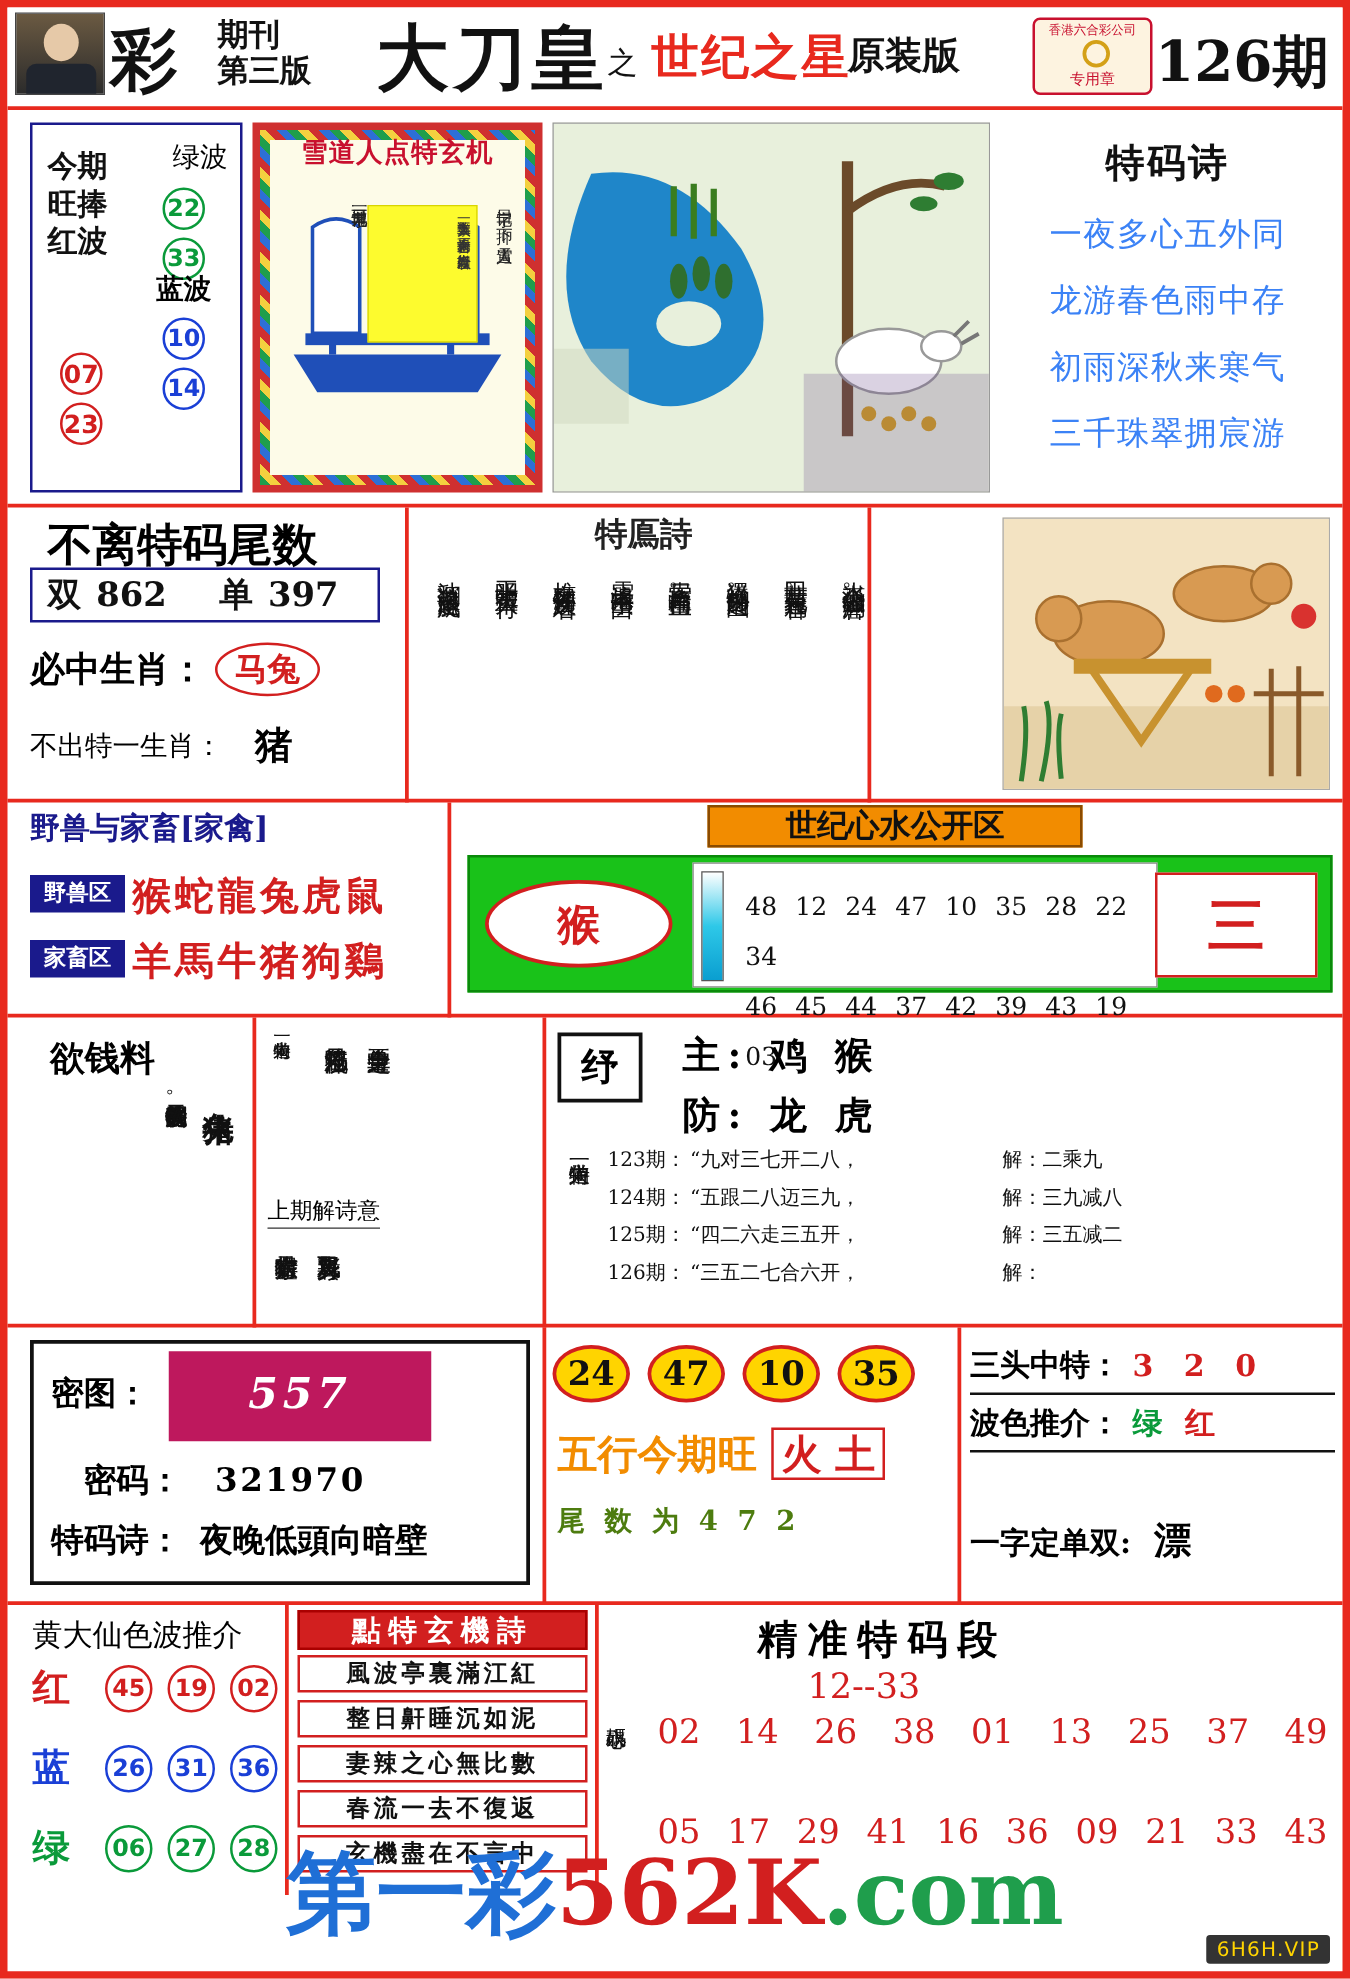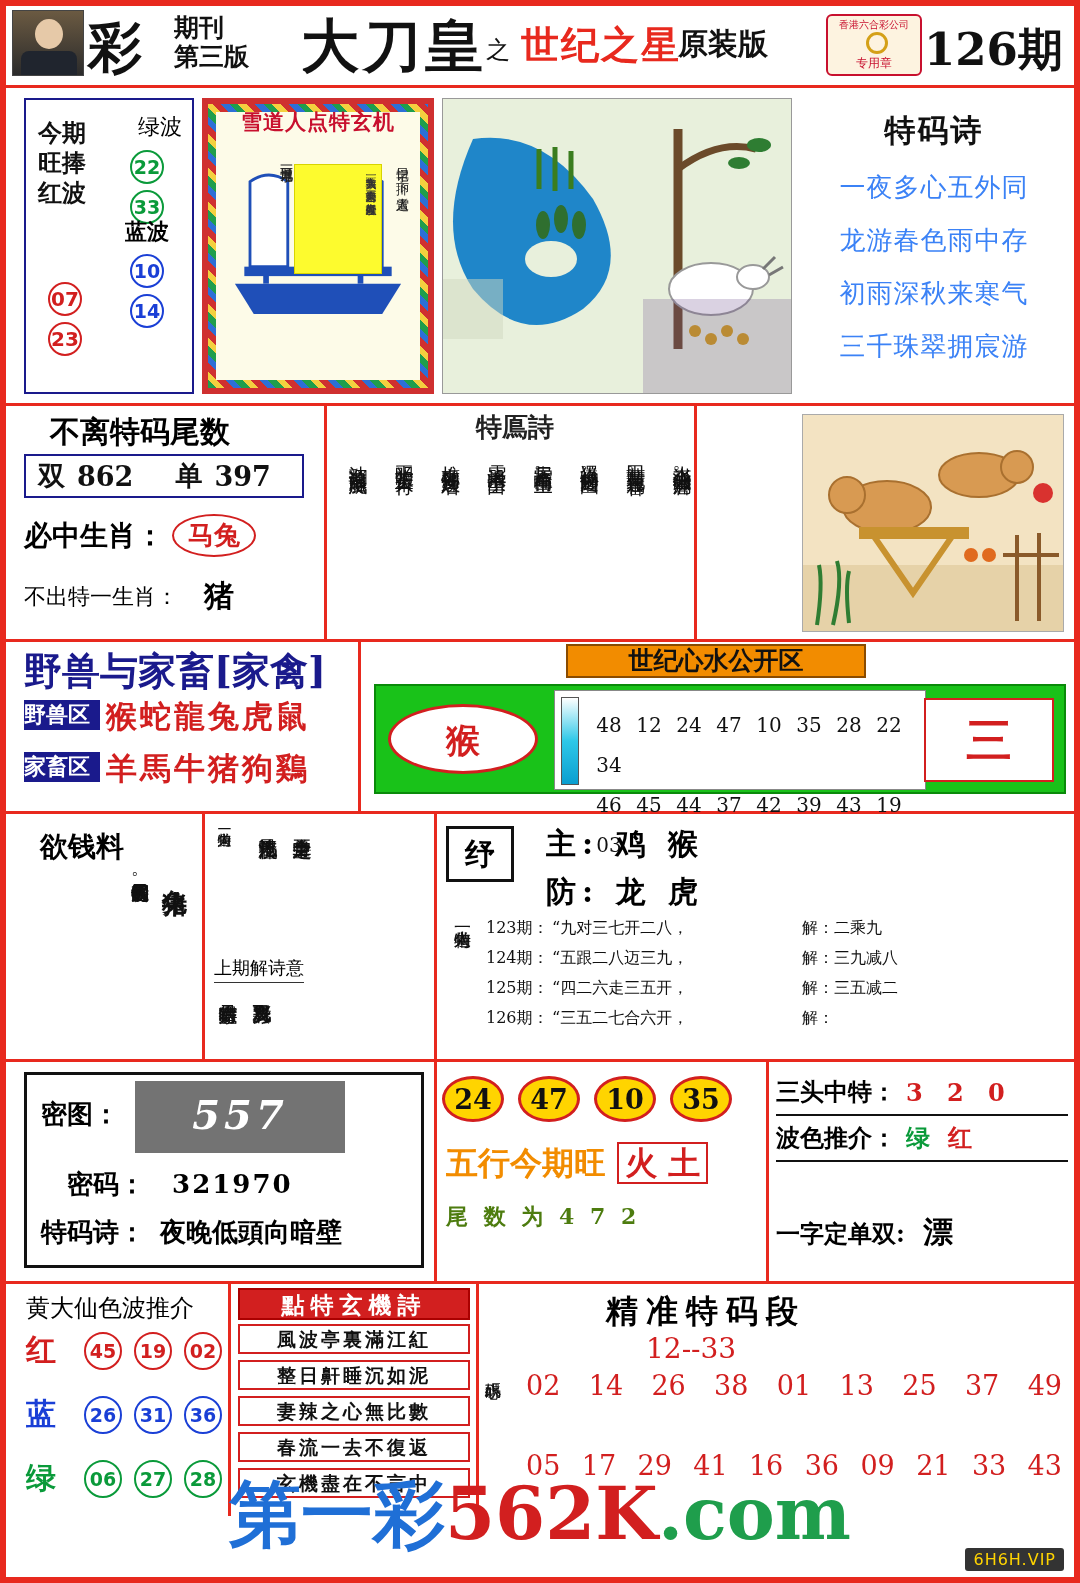--- a/index.html
+++ b/index.html
@@ -160,22 +160,22 @@
   .tema-line {
     text-align: center; font-size: 26px; color: #3b82f6; margin-top: 18px;
     font-family: "DejaVu Serif", serif; letter-spacing: 1px;
   }
 
   
   .row2 { position: relative; height: 236px; border-bottom: 3px solid #e8291e; }
   .vsep { position: absolute; width: 3px; background: #e8291e; }
 
   .blw-title {
-    position: absolute; left: 44px; top: 6px;
-    font-size: 30px; font-weight: bold; font-family: "DejaVu Serif", serif;
+    position: absolute; left: 32px; top: 6px;
+    font-size: 36px; font-weight: bold; font-family: "DejaVu Serif", serif;
   }
   .blw-box {
     position: absolute; left: 18px; top: 48px; width: 280px; height: 44px;
     border: 2px solid #1a1a8c;
     font-size: 27px; font-family: "DejaVu Serif", serif; color: #111;
     display: flex; align-items: center; gap: 12px; padding-left: 12px; font-weight: bold;
   }
   .bz-row {
     position: absolute; left: 18px; top: 108px;
     font-size: 28px; font-weight: bold; font-family: "DejaVu Serif", serif;
@@ -207,26 +207,26 @@
     letter-spacing: 2px; height: 170px;
   }
   .box-monkey {
     position: absolute; left: 796px; top: 8px; width: 262px; height: 218px;
     border: 1px solid #aaa; background: #f6e7c8; overflow: hidden;
   }
 
   
   .row3 { position: relative; height: 172px; border-bottom: 3px solid #e8291e; }
   .ys-title {
-    position: absolute; left: 18px; top: 4px; font-size: 38px; font-weight: bold;
+    position: absolute; left: 18px; top: 4px; font-size: 24px; font-weight: bold;
     color: #1a1a8c; font-family: "DejaVu Serif", serif;
   }
   .ys-tag {
     position: absolute; left: 18px; width: 76px; height: 30px; background: #1a1a8c;
-    color: #fff; font-size: 22px; font-weight: bold; line-height: 29px;
+    color: #fff; font-size: 18px; font-weight: bold; text-align: center; line-height: 29px;
     font-family: "DejaVu Serif", serif;
   }
   .ys-vals {
     position: absolute; left: 100px; font-size: 31px; font-weight: bold;
     color: #d21f1f; font-family: "DejaVu Serif", serif; letter-spacing: 3px;
   }
   .shiji-band {
     position: absolute; left: 560px; top: 2px; width: 300px; height: 34px;
     background: #f28c00; border: 2px solid #8a4b00;
     color: #111; font-size: 25px; font-weight: bold; text-align: center; line-height: 30px;
@@ -311,21 +311,21 @@
 
   
   .row5 { position: relative; height: 222px; border-bottom: 3px solid #e8291e; }
   .mi-box {
     position: absolute; left: 18px; top: 10px; width: 400px; height: 196px;
     border: 3px solid #111;
   }
   .mi-label { position: absolute; left: 14px; top: 22px; font-size: 26px; font-weight: bold; font-family:"DejaVu Serif",serif;}
   .mi-img {
     position: absolute; left: 108px; top: 6px; width: 210px; height: 72px;
-    background: #737373; color: #fff; font-size: 40px; font-weight: bold;
+    background: #be185d; color: #fff; font-size: 34px; font-weight: bold;
     text-align: center; line-height: 68px; font-family: "DejaVu Serif", serif;
     font-style: italic; letter-spacing: 4px;
   }
   .mi-code { position: absolute; left: 40px; top: 92px; font-size: 26px; font-weight: bold; font-family:"DejaVu Serif",serif;}
   .mi-code .v { margin-left: 18px; letter-spacing: 2px; }
   .mi-poem { position: absolute; left: 14px; top: 140px; font-size: 26px; font-weight: bold; font-family:"DejaVu Serif",serif;}
   .mi-poem .v { margin-left: 6px; }
 
   .big-balls { position: absolute; left: 436px; top: 14px; display: flex; gap: 14px; }
   .bigball {

